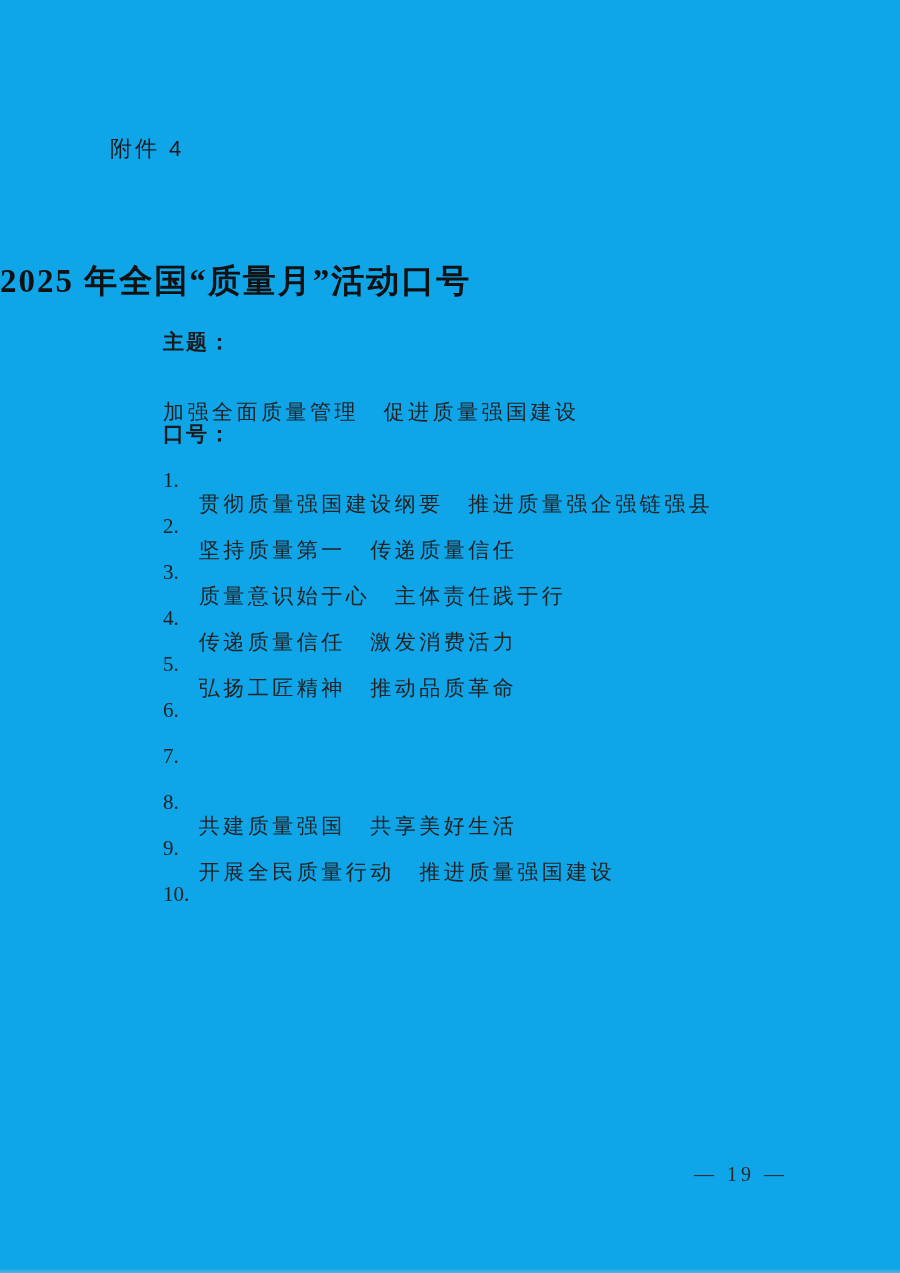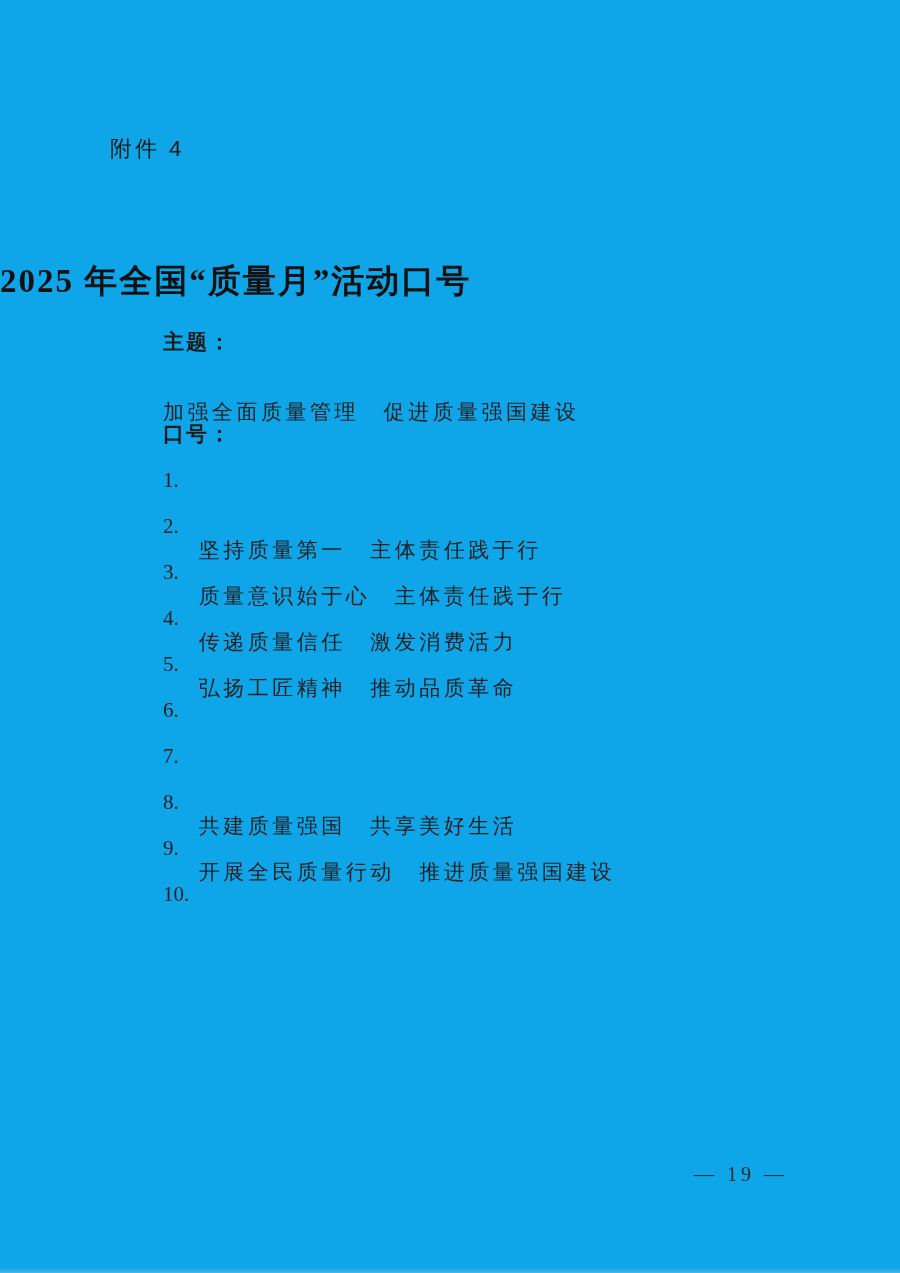--- a/index.html
+++ b/index.html
@@ -107,25 +107,26 @@
     <div class="line">
       <span class="body-text">加强全面质量管理　促进质量强国建设</span>
     </div>
 
     <div class="line">
       <span class="section-label">口号：</span>
     </div>
 
     <div class="line">
       <span class="slogan-num">1.</span>
+      <span class="body-text">贯彻质量强国建设纲要　推进质量强企强链强县</span>
     </div>
 
     <div class="line">
       <span class="slogan-num">2.</span>
-      <span class="body-text">坚持质量第一　主体责任践于行</span>
+      <span class="body-text">坚持质量第一　传递质量信任</span>
     </div>
 
     <div class="line">
       <span class="slogan-num">3.</span>
       <span class="body-text">质量意识始于心　主体责任践于行</span>
     </div>
 
     <div class="line">
       <span class="slogan-num">4.</span>
       <span class="body-text">传递质量信任　激发消费活力</span>

